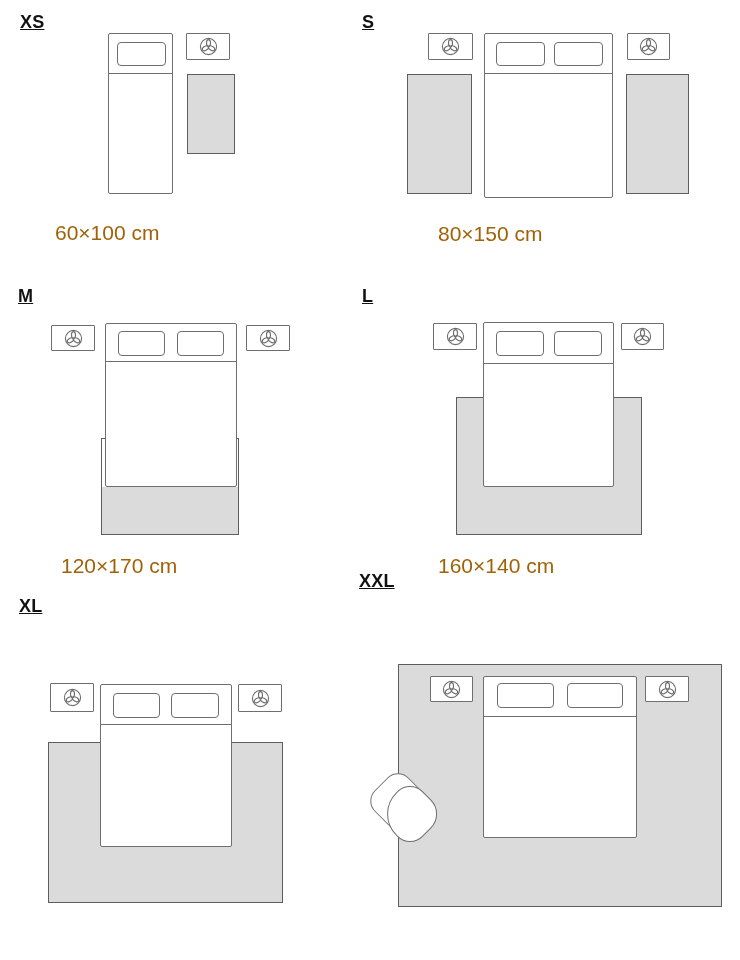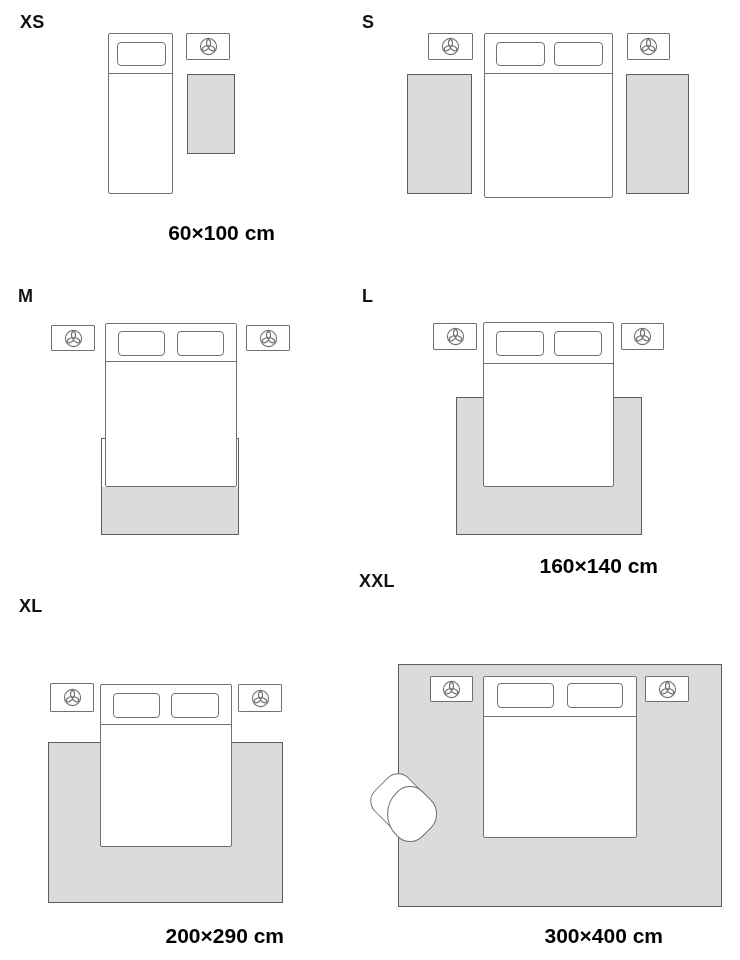--- a/index.html
+++ b/index.html
@@ -11,28 +11,29 @@
     font-family: "Liberation Sans", sans-serif;
     overflow: hidden;
   }
   .size-label {
     position: absolute;
     font-size: 18px;
     font-weight: 700;
     color: #121212;
     line-height: 1;
     letter-spacing: 0.2px;
+    text-decoration: underline;
   }
   .caption {
     position: absolute;
     width: 220px;
-    text-align: right;
+    text-align: left;
     font-size: 21px;
-    font-weight: 700;
-    color: #000000;
+    font-weight: 400;
+    color: #a16207;
     line-height: 24px;
   }
   .rug {
     position: absolute;
     box-sizing: border-box;
     background: #dbdbdb;
     border: 1.5px solid #5d5d5d;
     z-index: 1;
   }
   .rug.outline-only { background: #ffffff; }
@@ -131,20 +132,21 @@
   <div class="nightstand" style="left:627px;top:33px;width:43px;height:27px">
     <svg viewBox="0 0 26 26" width="21" height="21">
       <circle cx="13" cy="13" r="10"></circle>
       <ellipse cx="13" cy="8.6" rx="2.5" ry="4.1"></ellipse>
       <ellipse cx="13" cy="8.6" rx="2.5" ry="4.1" transform="rotate(120 13 13)"></ellipse>
       <ellipse cx="13" cy="8.6" rx="2.5" ry="4.1" transform="rotate(240 13 13)"></ellipse>
     </svg>
   </div>
   <div class="rug" style="left:407px;top:74px;width:65px;height:120px"></div>
   <div class="rug" style="left:626px;top:74px;width:63px;height:120px"></div>
+  <div class="caption" style="left:438px;top:222px">80×150 cm</div>
 
   <div class="size-label" style="left:18px;top:287px">M</div>
   <div class="rug outline-only" style="left:101px;top:438px;width:138px;height:97px">
     <div class="fill-bottom" style="height:47px"></div>
   </div>
   <div class="nightstand" style="left:51px;top:325px;width:44px;height:26px">
     <svg viewBox="0 0 26 26" width="21" height="21">
       <circle cx="13" cy="13" r="10"></circle>
       <ellipse cx="13" cy="8.6" rx="2.5" ry="4.1"></ellipse>
       <ellipse cx="13" cy="8.6" rx="2.5" ry="4.1" transform="rotate(120 13 13)"></ellipse>
@@ -157,20 +159,21 @@
     <div class="pillow" style="left:71px;top:7px;width:47px;height:25px"></div>
   </div>
   <div class="nightstand" style="left:246px;top:325px;width:44px;height:26px">
     <svg viewBox="0 0 26 26" width="21" height="21">
       <circle cx="13" cy="13" r="10"></circle>
       <ellipse cx="13" cy="8.6" rx="2.5" ry="4.1"></ellipse>
       <ellipse cx="13" cy="8.6" rx="2.5" ry="4.1" transform="rotate(120 13 13)"></ellipse>
       <ellipse cx="13" cy="8.6" rx="2.5" ry="4.1" transform="rotate(240 13 13)"></ellipse>
     </svg>
   </div>
+  <div class="caption" style="left:61px;top:554px">120×170 cm</div>
 
   <div class="size-label" style="left:362px;top:287px">L</div>
   <div class="rug" style="left:456px;top:397px;width:186px;height:138px"></div>
   <div class="nightstand" style="left:433px;top:323px;width:44px;height:27px">
     <svg viewBox="0 0 26 26" width="21" height="21">
       <circle cx="13" cy="13" r="10"></circle>
       <ellipse cx="13" cy="8.6" rx="2.5" ry="4.1"></ellipse>
       <ellipse cx="13" cy="8.6" rx="2.5" ry="4.1" transform="rotate(120 13 13)"></ellipse>
       <ellipse cx="13" cy="8.6" rx="2.5" ry="4.1" transform="rotate(240 13 13)"></ellipse>
     </svg>
@@ -206,21 +209,20 @@
     <div class="pillow" style="left:70px;top:8px;width:48px;height:25px"></div>
   </div>
   <div class="nightstand" style="left:238px;top:684px;width:44px;height:28px">
     <svg viewBox="0 0 26 26" width="21" height="21">
       <circle cx="13" cy="13" r="10"></circle>
       <ellipse cx="13" cy="8.6" rx="2.5" ry="4.1"></ellipse>
       <ellipse cx="13" cy="8.6" rx="2.5" ry="4.1" transform="rotate(120 13 13)"></ellipse>
       <ellipse cx="13" cy="8.6" rx="2.5" ry="4.1" transform="rotate(240 13 13)"></ellipse>
     </svg>
   </div>
-  <div class="caption" style="left:64px;top:924px">200×290 cm</div>
 
   <div class="size-label" style="left:359px;top:572px">XXL</div>
   <div class="rug" style="left:398px;top:664px;width:324px;height:243px"></div>
   <div class="nightstand" style="left:430px;top:676px;width:43px;height:26px">
     <svg viewBox="0 0 26 26" width="21" height="21">
       <circle cx="13" cy="13" r="10"></circle>
       <ellipse cx="13" cy="8.6" rx="2.5" ry="4.1"></ellipse>
       <ellipse cx="13" cy="8.6" rx="2.5" ry="4.1" transform="rotate(120 13 13)"></ellipse>
       <ellipse cx="13" cy="8.6" rx="2.5" ry="4.1" transform="rotate(240 13 13)"></ellipse>
     </svg>
@@ -233,15 +235,14 @@
   <div class="nightstand" style="left:645px;top:676px;width:44px;height:26px">
     <svg viewBox="0 0 26 26" width="21" height="21">
       <circle cx="13" cy="13" r="10"></circle>
       <ellipse cx="13" cy="8.6" rx="2.5" ry="4.1"></ellipse>
       <ellipse cx="13" cy="8.6" rx="2.5" ry="4.1" transform="rotate(120 13 13)"></ellipse>
       <ellipse cx="13" cy="8.6" rx="2.5" ry="4.1" transform="rotate(240 13 13)"></ellipse>
     </svg>
   </div>
   <div class="chair-part chair-back"></div>
   <div class="chair-part chair-seat"></div>
-  <div class="caption" style="left:443px;top:924px">300×400 cm</div>
 
 </div>
 
 </body></html>

